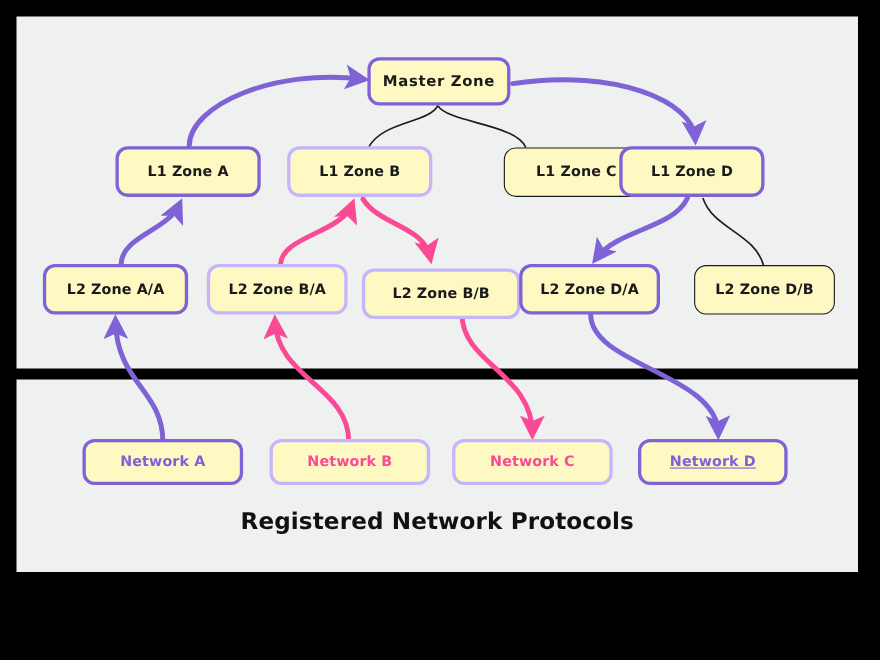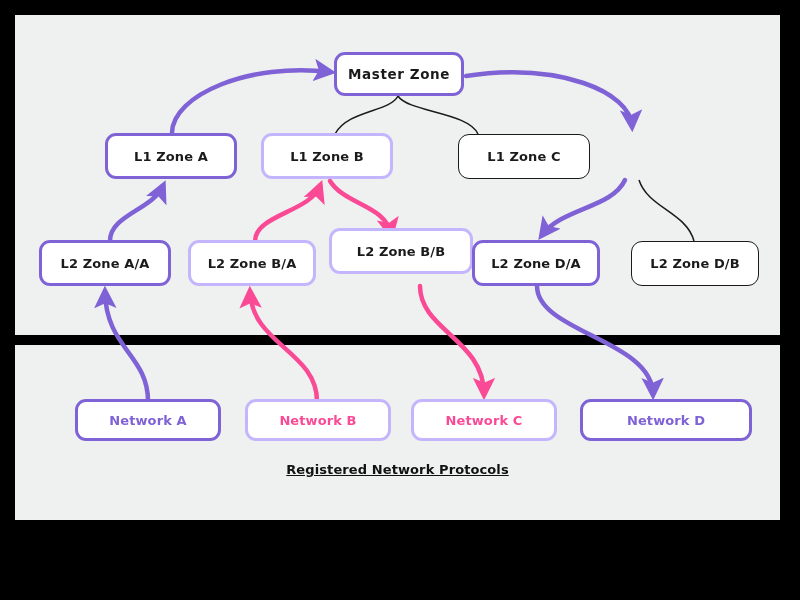--- a/index.html
+++ b/index.html
@@ -14,36 +14,36 @@
   #diagram-title{
     position:absolute;left:38px;top:30px;width:330px;
     font-size:21px;line-height:1.27;color:#1a1a1a;
     font-family:"DejaVu Sans","Liberation Sans",sans-serif;
     font-weight:400;letter-spacing:-0.2px;white-space:pre-line;
   }
 
   #svg-edges{position:absolute;left:0;top:0;width:800px;height:600px;
              pointer-events:none;}
 
-  .node{position:absolute;box-sizing:border-box;background:#ffffff;
+  .node{position:absolute;box-sizing:border-box;background:#fef9c3;
         border-radius:11px;display:flex;align-items:center;
         justify-content:center;text-align:left;
         font-weight:bold;font-size:13px;color:#1a1a1a;
         letter-spacing:0.1px;}
   .node.purple{border:3px solid #7f62d6;}
   .node.pink{border:3px solid #c4b5fd;}
   .node.plain{border:1.4px solid #1a1a1a;}
   .node.master{font-size:13.5px;letter-spacing:0.6px;}
   .node.net{font-weight:bold;font-size:13px;}
   .node.net.purple{color:#7f62d6;}
   .node.net.pink{color:#fa4a96;}
 
   #footer-label{position:absolute;left:15px;top:462px;width:765px;
-    text-align:center;font-size:13px;font-weight:bold;color:#111;
-    letter-spacing:0.1px;text-decoration:underline;}
+    text-align:center;font-size:21px;font-weight:bold;color:#111;
+    letter-spacing:0.1px;}
 </style>
 </head>
 <body>
 
 <div id="stage">
 
   <div class="panel" id="panel-top"></div>
   <div class="panel" id="panel-bottom"></div>
 
 
@@ -82,27 +82,28 @@
     <path d="M 420,286 C 420,330 484,340 484,394" fill="none" stroke="#fa4a96" stroke-width="4.5" stroke-linecap="round" marker-end="url(#ah-pink)"></path>
 
     <path d="M 537,286 C 537,332 652,340 653,394" fill="none" stroke="#7f62d6" stroke-width="4.5" stroke-linecap="round" marker-end="url(#ah-purple)"></path>
   </svg>
 
   <div class="node master purple" style="left:334px;top:52px;width:130px;height:44px;">Master  Zone</div>
 
   <div class="node purple" style="left:105px;top:133px;width:132px;height:46px;">L1 Zone A</div>
   <div class="node pink" style="left:261px;top:133px;width:132px;height:46px;">L1 Zone B</div>
   <div class="node plain" style="left:411px;top:134px;width:132px;height:45px;margin-left:47px;">L1 Zone C</div>
+  <div class="node purple" style="left:563px;top:133px;width:132px;height:46px;">L1 Zone D</div>
 
   <div class="node purple" style="left:39px;top:240px;width:132px;height:46px;">L2 Zone A/A</div>
   <div class="node pink" style="left:188px;top:240px;width:128px;height:46px;">L2 Zone B/A</div>
-  <div class="node pink" style="left:329px;top:228px;width:144px;height:46px;">L2 Zone B/B</div>
+  <div class="node pink" style="left:329px;top:244px;width:144px;height:46px;">L2 Zone B/B</div>
   <div class="node purple" style="left:472px;top:240px;width:128px;height:46px;">L2 Zone D/A</div>
   <div class="node plain" style="left:631px;top:241px;width:128px;height:45px;">L2 Zone D/B</div>
 
   <div class="node net pink" style="left:245px;top:399px;width:146px;height:42px;">Network B</div>
   <div class="node net purple" style="left:75px;top:399px;width:146px;height:42px;">Network A</div>
   <div class="node net pink" style="left:411px;top:399px;width:146px;height:42px;">Network C</div>
-  <div class="node net purple" style="left:580px;top:399px;width:172px;height:42px;">Network  D</div>
+  <div class="node net purple" style="left:580px;top:399px;width:136px;height:42px;text-decoration:underline;">Network  D</div>
 
   <div id="footer-label">Registered Network Protocols</div>
 
 </div>
 
 </body></html>

